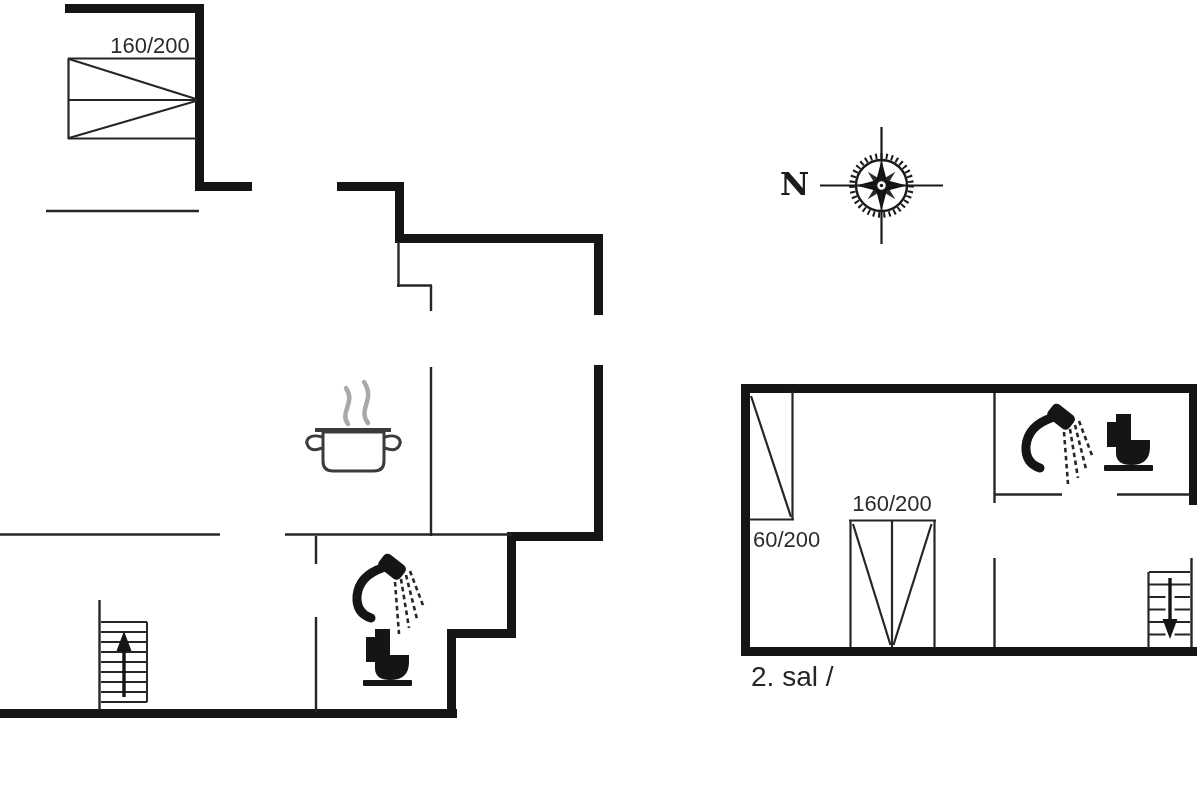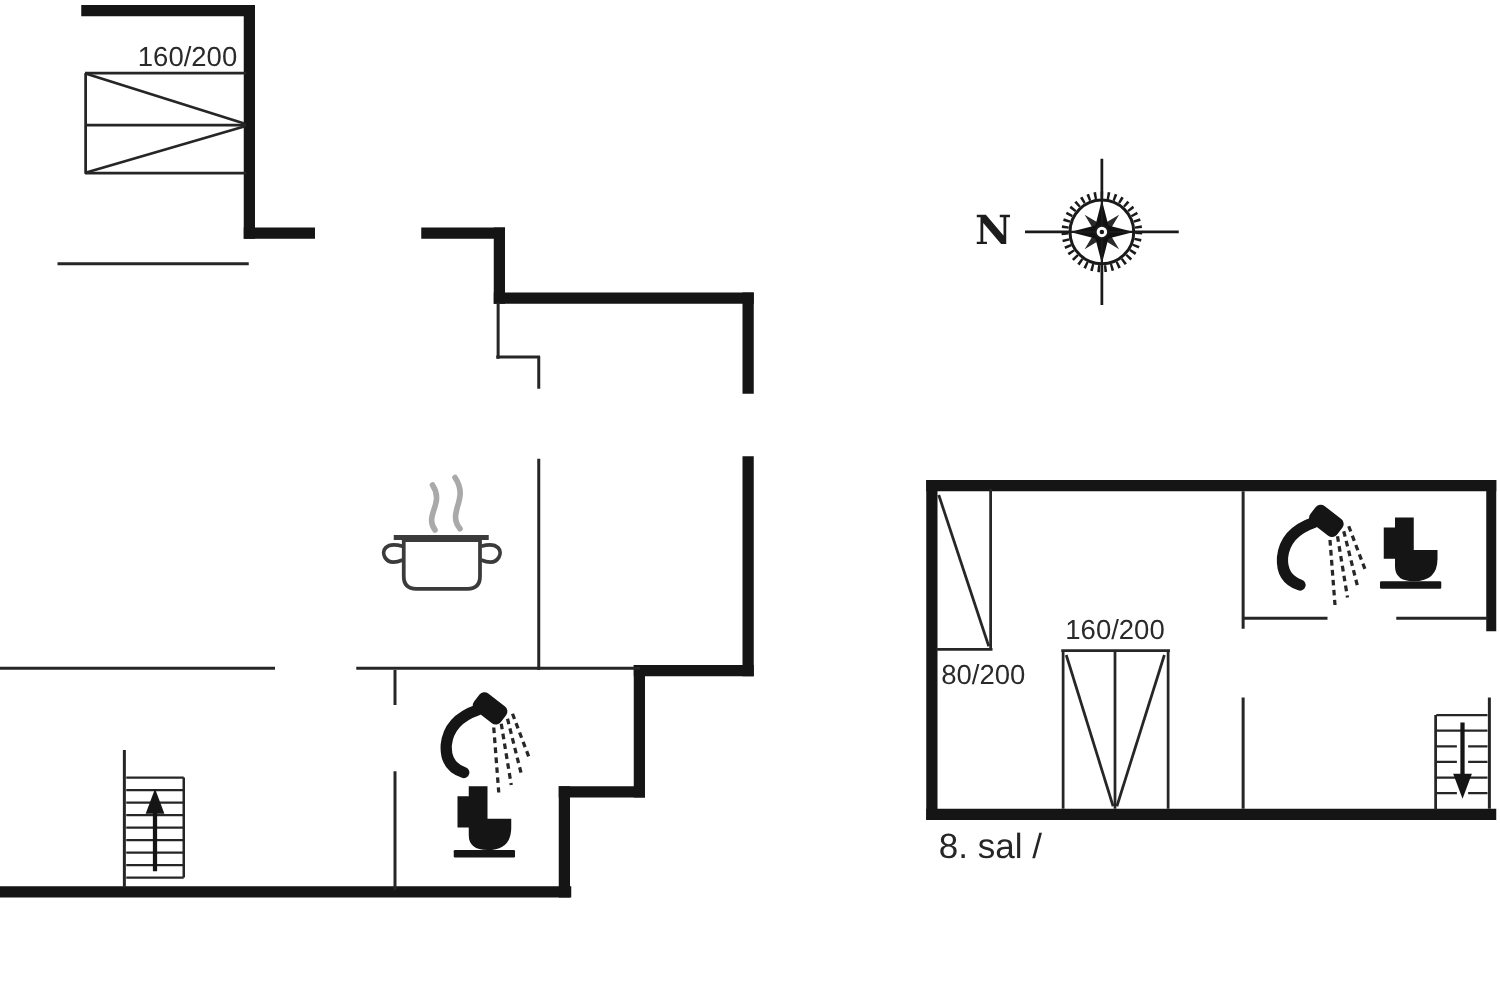--- a/index.html
+++ b/index.html
@@ -173,21 +173,21 @@
     <line x1="881.5" y1="160" x2="881.5" y2="211" stroke="#1a1a1a" stroke-width="1.8"></line>
     <circle cx="881.5" cy="185.5" r="5" fill="#ffffff" stroke="#1a1a1a" stroke-width="1.6"></circle>
     <circle cx="881.5" cy="185.5" r="1.8" fill="#1a1a1a"></circle>
   </g>
 </svg>
 
 <div class="label bed-label center" style="left:100px;top:33px;width:100px;">160/200</div>
 
 <div class="label north" style="left:780px;top:165px;">N</div>
 
-<div class="label bed-label" style="left:753px;top:527px;">80/200</div>
+<div class="label bed-label" style="left:753px;top:527px;">60/200</div>
 
 <div class="label bed-label center" style="left:842px;top:491px;width:100px;">160/200</div>
 
 <div class="label caption" style="left:751px;top:658px;">
-  <div>8. sal /</div>
+  <div>2. sal /</div>
 </div>
 
 </div>
 
 </body></html>

